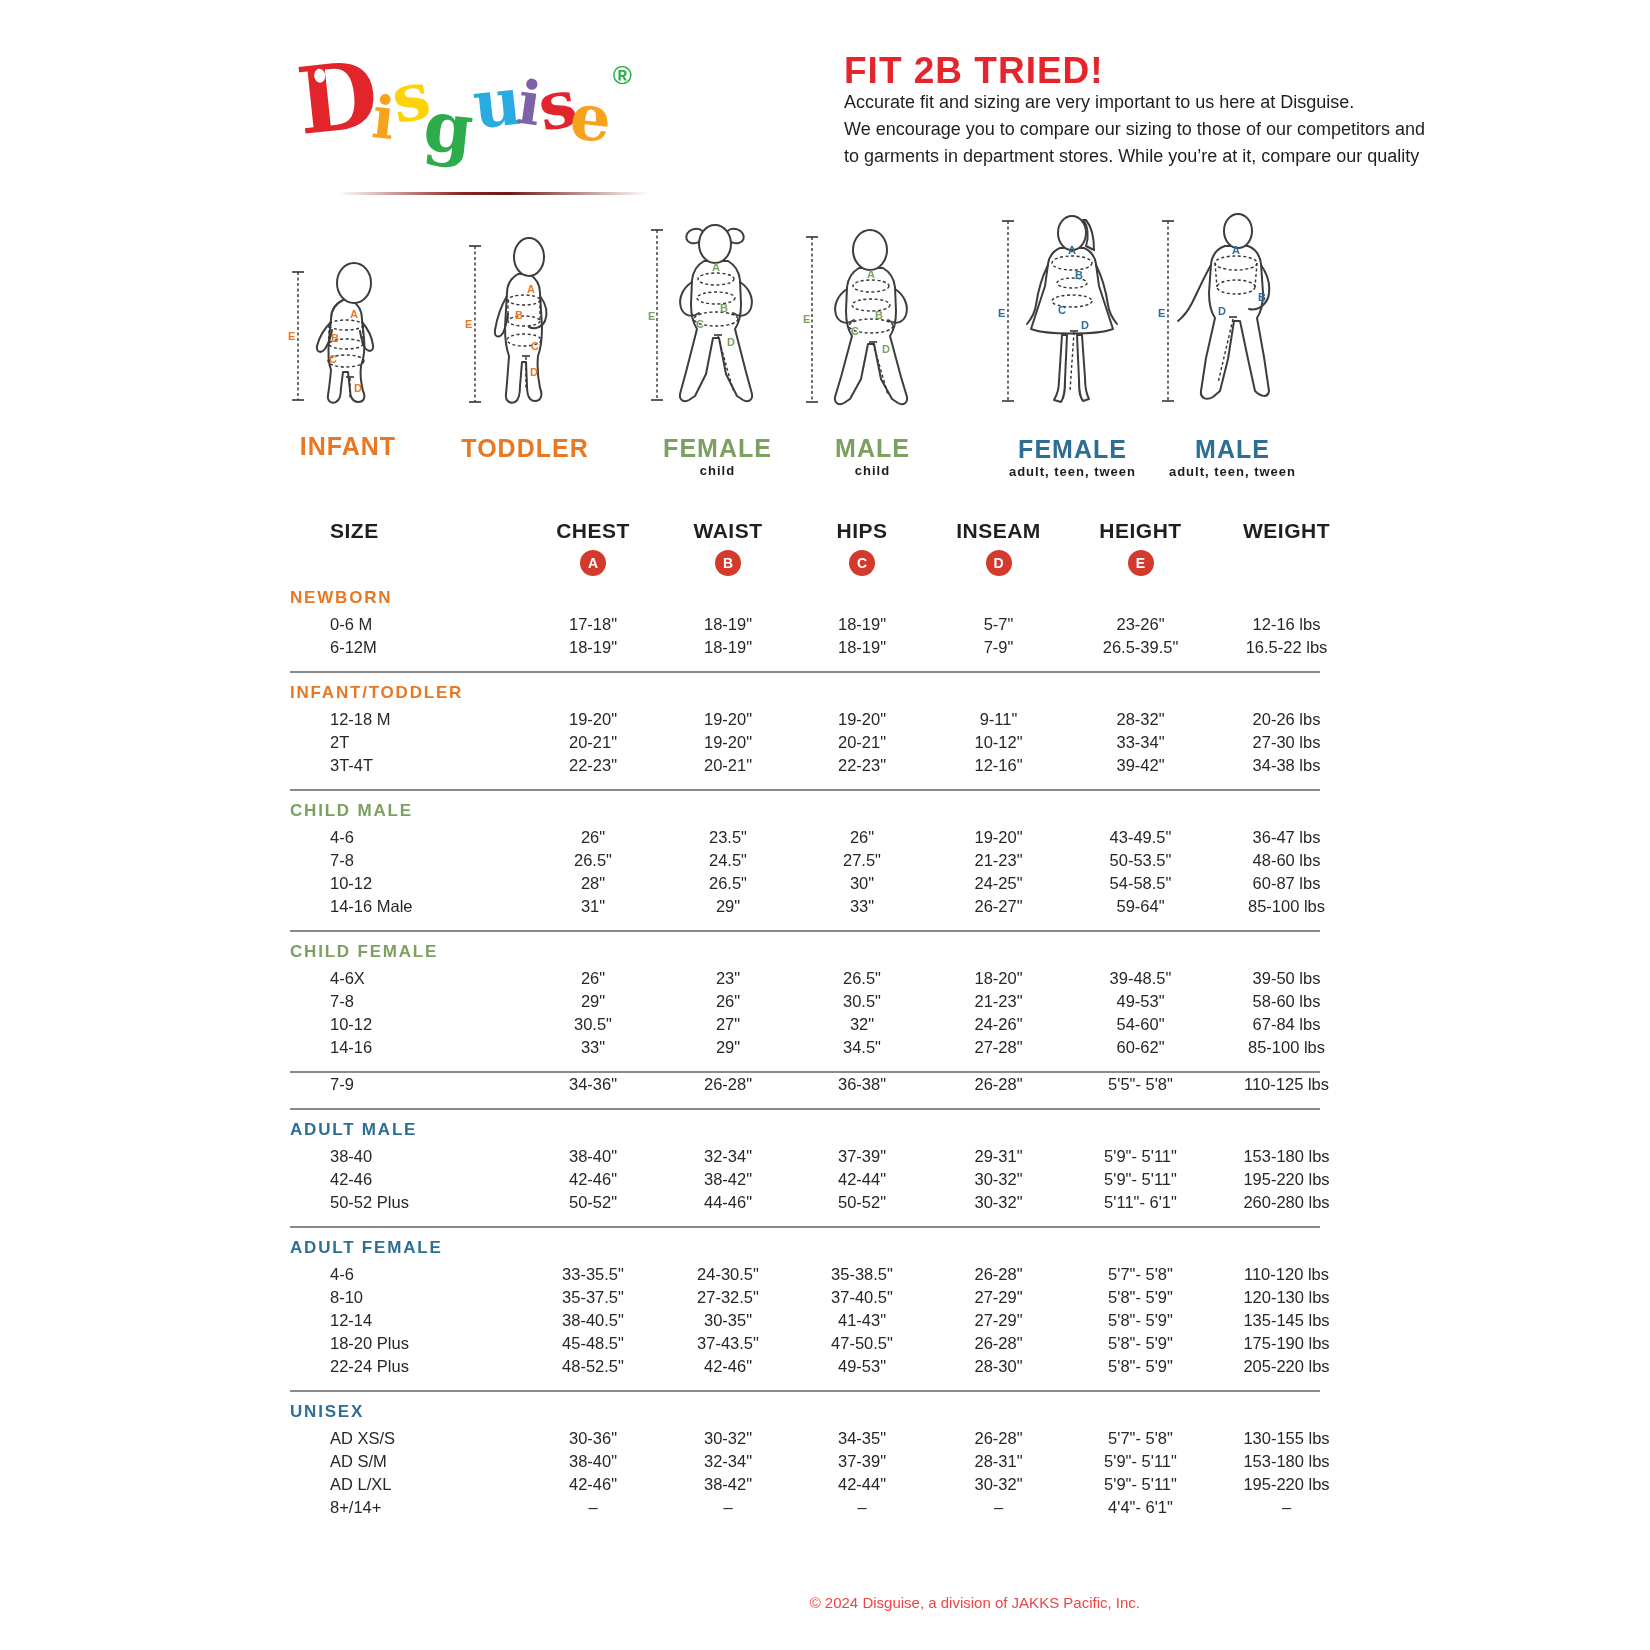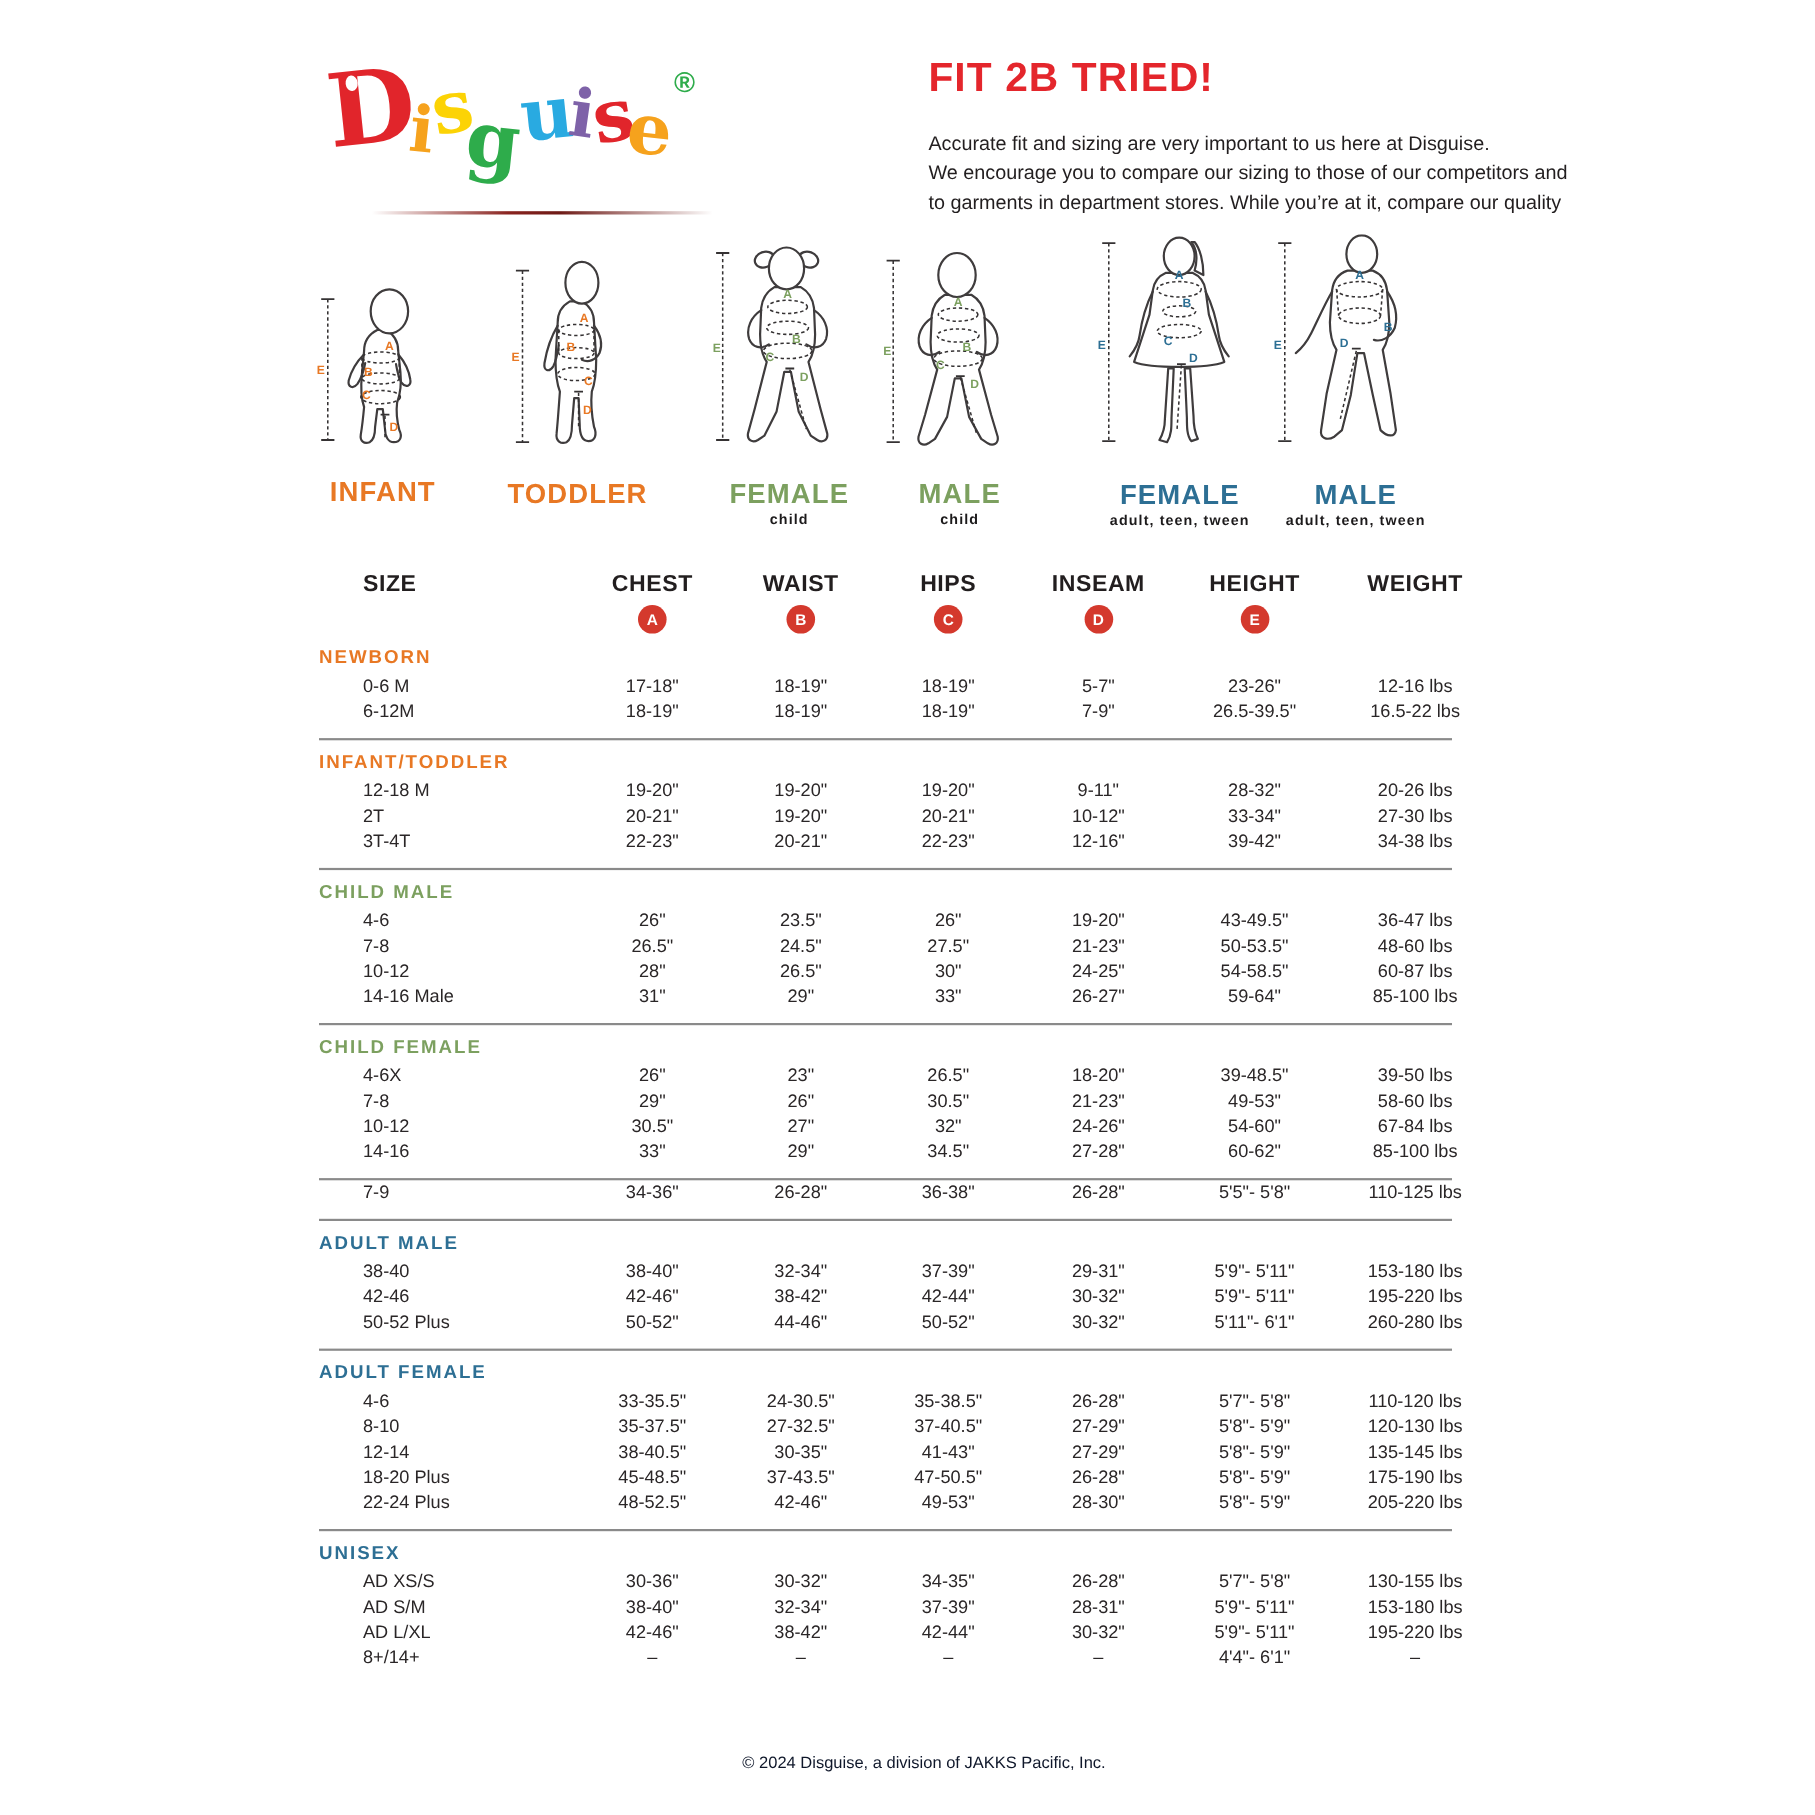--- a/index.html
+++ b/index.html
@@ -12,21 +12,21 @@
   .lg{display:inline-block;position:relative;line-height:1;}
   .lg0::after{content:"";position:absolute;width:11px;height:14px;background:#fff;border-radius:50%;
               left:24%;top:16%;}
   .reg{display:inline-block;font-size:26px;vertical-align:40px;font-family:"Liberation Sans",sans-serif;}
   .logo-underline{position:absolute;left:338px;top:192px;width:310px;height:3px;
       background:linear-gradient(90deg,rgba(140,36,32,0) 0%,#8a2420 40%,#6e1a16 55%,rgba(140,36,32,0) 100%);}
 
   
   .intro{position:absolute;left:844px;top:52px;width:640px;}
   .intro-title{font-size:37px;font-weight:900;letter-spacing:1px;line-height:1;}
-  .intro-text{margin-top:28px;font-size:18px;line-height:1.5;white-space:nowrap;color:#221e1f;}
+  .intro-text{margin-top:0;font-size:18px;line-height:1.5;white-space:nowrap;color:#221e1f;}
 
   
   .figure{position:absolute;text-align:center;}
   .fig-label{font-weight:bold;font-size:25px;letter-spacing:1px;margin-top:20px;line-height:1;}
   .fig-sub{font-weight:bold;font-size:13px;letter-spacing:1px;color:#1c1a1b;margin-top:2px;}
   svg .oln{fill:#fff;stroke:#3f3c3d;stroke-width:2;stroke-linejoin:round;}
   svg .arm{fill:none;stroke:#3f3c3d;stroke-width:2;stroke-linecap:round;}
   svg .dsh{fill:none;stroke:#353233;stroke-width:1.4;stroke-dasharray:3 2.5;}
   svg .tick{stroke:#353233;stroke-width:1.6;}
   svg text.ltr{font:bold 11px "Liberation Sans",sans-serif;}
@@ -38,22 +38,22 @@
   .trow > div{text-align:center;}
   .trow > div:first-child{text-align:left;}
   .hrow{font-size:21px;font-weight:bold;letter-spacing:.5px;color:#221e1f;height:26px;}
   .brow{height:30px;margin-top:4px;margin-bottom:2px;}
   .badge{display:inline-block;width:26px;height:26px;border-radius:50%;color:#fff;
          font-weight:bold;font-size:14px;line-height:26px;text-align:center;}
   .sec-head{font-weight:bold;font-size:17px;letter-spacing:1.8px;margin:10px 0 5px 0;}
   .drow{height:23px;font-size:16.5px;color:#2a2627;}
   .sec-div{border-top:2px solid #8a8a8a;margin-top:12px;}
 
-  .footer{position:absolute;left:540px;top:1594px;width:600px;text-align:center;
-          font-size:15px;color:#0f172a;}
+  .footer{position:absolute;left:540px;top:1594px;width:600px;text-align:right;
+          font-size:15px;color:#ef4444;}
 </style>
 </head>
 <body>
 
 <div class="canvas">
   <div class="logo" id="logo"><span class="lg lg0" style="color:#e1252b;font-size:92px;transform:rotate(-6deg) translateY(6px);margin-left:-3px;">D</span><span class="lg" style="color:#f6a21d;font-size:58px;transform:rotate(6deg) translateY(14px);margin-left:-3px;">i</span><span class="lg" style="color:#fcd305;font-size:66px;transform:rotate(-10deg) translateY(-4px);margin-left:-3px;">s</span><span class="lg" style="color:#2eac4b;font-size:70px;transform:rotate(6deg) translateY(28px);margin-left:-3px;">g</span><span class="lg" style="color:#29aae1;font-size:66px;transform:rotate(-6deg) translateY(2px);margin-left:-3px;">u</span><span class="lg" style="color:#7e62a8;font-size:60px;transform:rotate(8deg) translateY(0px);margin-left:-3px;">i</span><span class="lg" style="color:#e1252b;font-size:66px;transform:rotate(-10deg) translateY(4px);margin-left:-3px;">s</span><span class="lg" style="color:#f6a21d;font-size:64px;transform:rotate(6deg) translateY(16px);margin-left:-3px;">e</span><span class="reg" style="color:#2eac4b">®</span></div>
   <div class="logo-underline"></div>
 
   <div class="intro">
     <div class="intro-title" style="color: rgb(228, 38, 44);">FIT 2B TRIED!</div>

